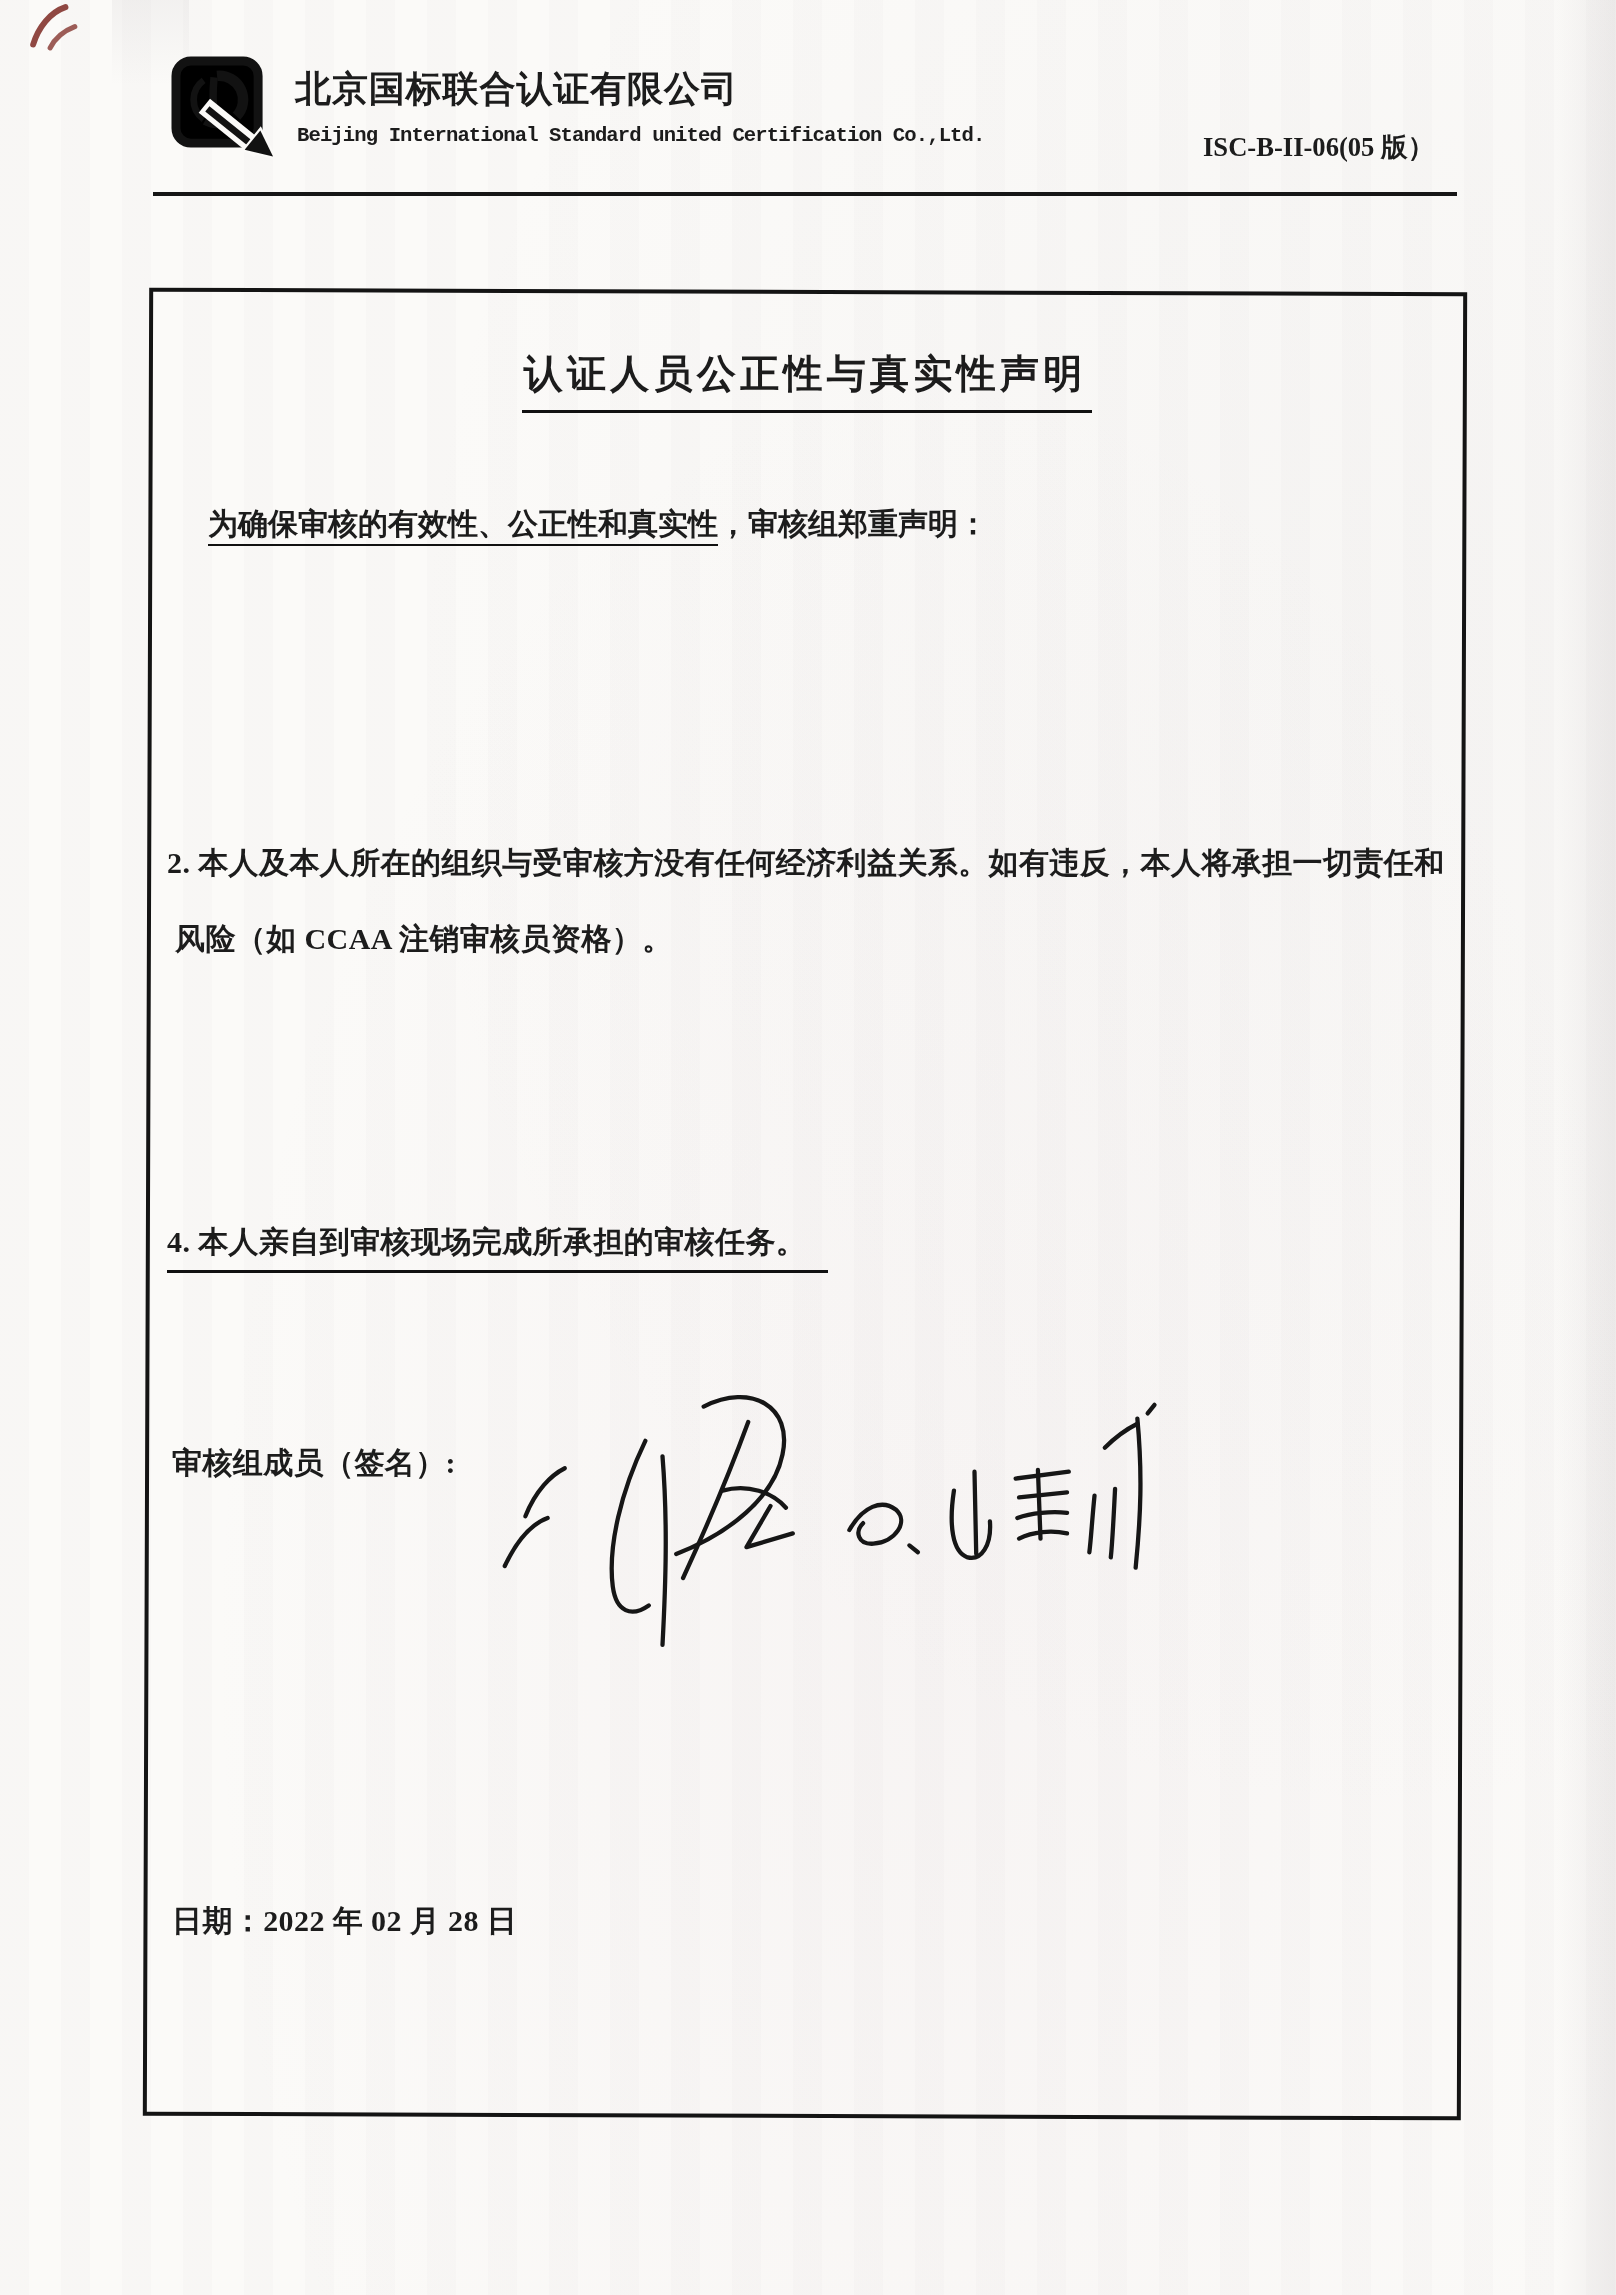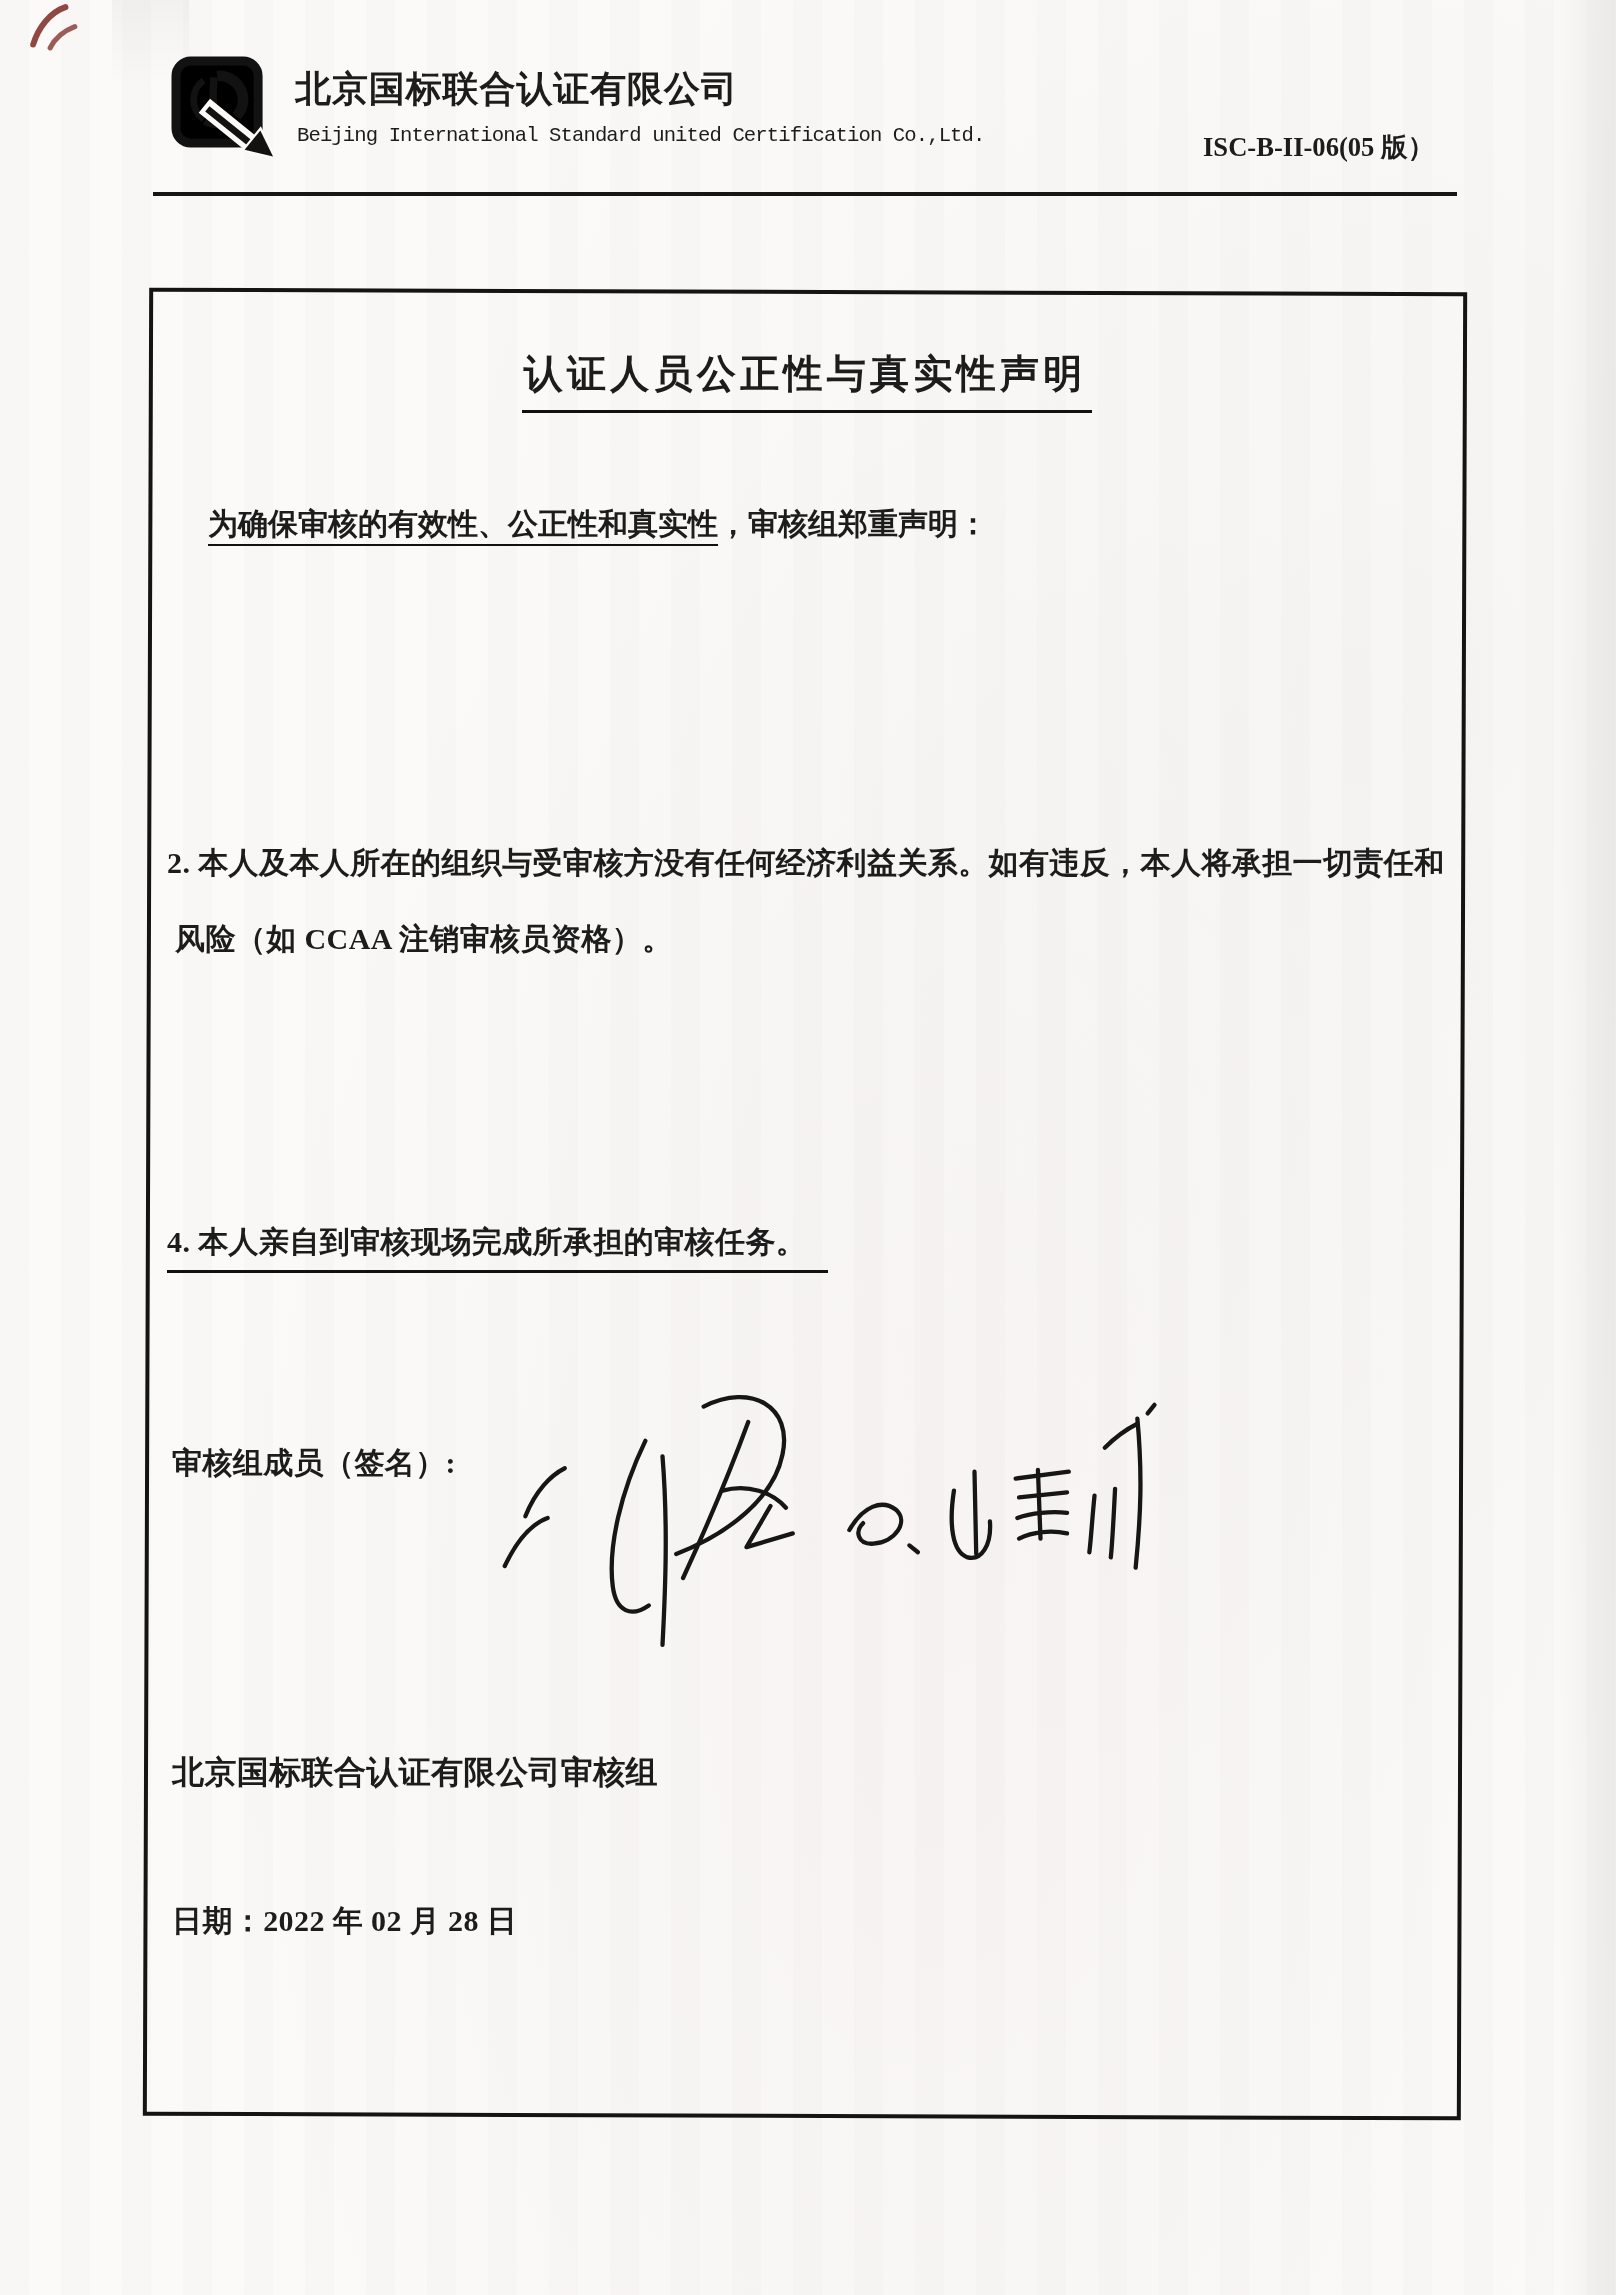--- a/index.html
+++ b/index.html
@@ -32,21 +32,21 @@
   }
   
   .logo{position:absolute;left:170px;top:55px;width:112px;height:112px;}
   .company-cn{
     position:absolute;left:295px;top:65px;
     font-size:36px;font-weight:700;white-space:nowrap;letter-spacing:0.9px;
   }
   .company-en{
     position:absolute;left:297px;top:124px;
     font-family:"Liberation Mono", monospace;
-    font-size:20.6px;font-weight:400;white-space:nowrap;letter-spacing:-0.9px;
+    font-size:20.6px;font-weight:700;white-space:nowrap;letter-spacing:-0.9px;
   }
   .doc-number{
     position:absolute;left:1203px;top:129px;
     font-size:26.6px;font-weight:700;white-space:nowrap;
   }
   .header-rule{
     position:absolute;left:153px;top:192px;width:1304px;height:4.3px;background:#161616;
   }
   
   .main-box{
@@ -148,17 +148,16 @@
       <path d="M666,182 C682,176 706,174 724,176"></path>
       <path d="M668,206 C684,198 706,196 724,200"></path>
       <path d="M756,156 C753,186 752,206 750,222"></path>
       <path d="M780,148 C778,186 777,210 775,228"></path>
       <path d="M806,66 C812,130 810,180 804,240"></path>
       <path d="M768,100 C782,86 794,78 806,72"></path>
       <path d="M818,60 l8,-10"></path>
     </g>
   </svg>
 
-  <div class="body-line team-line">北京国标联合认证有限公司审核组</div>
   <div class="body-line date-line">日期：2022 年 02 月 28 日</div>
 
 </div>
 
 
 </body></html>

